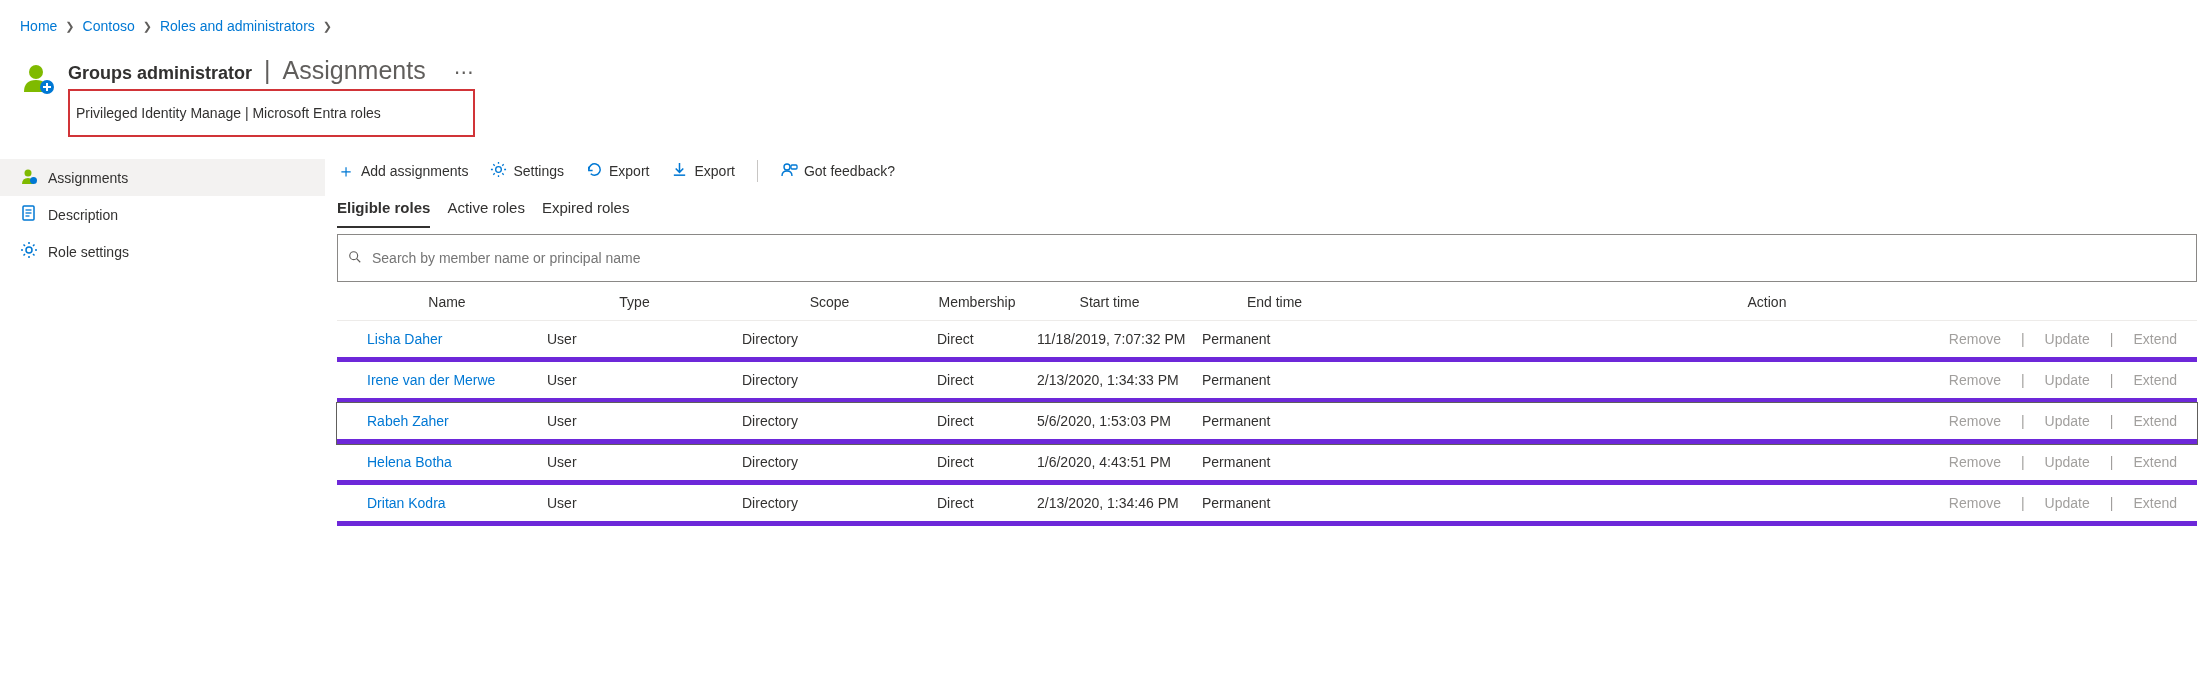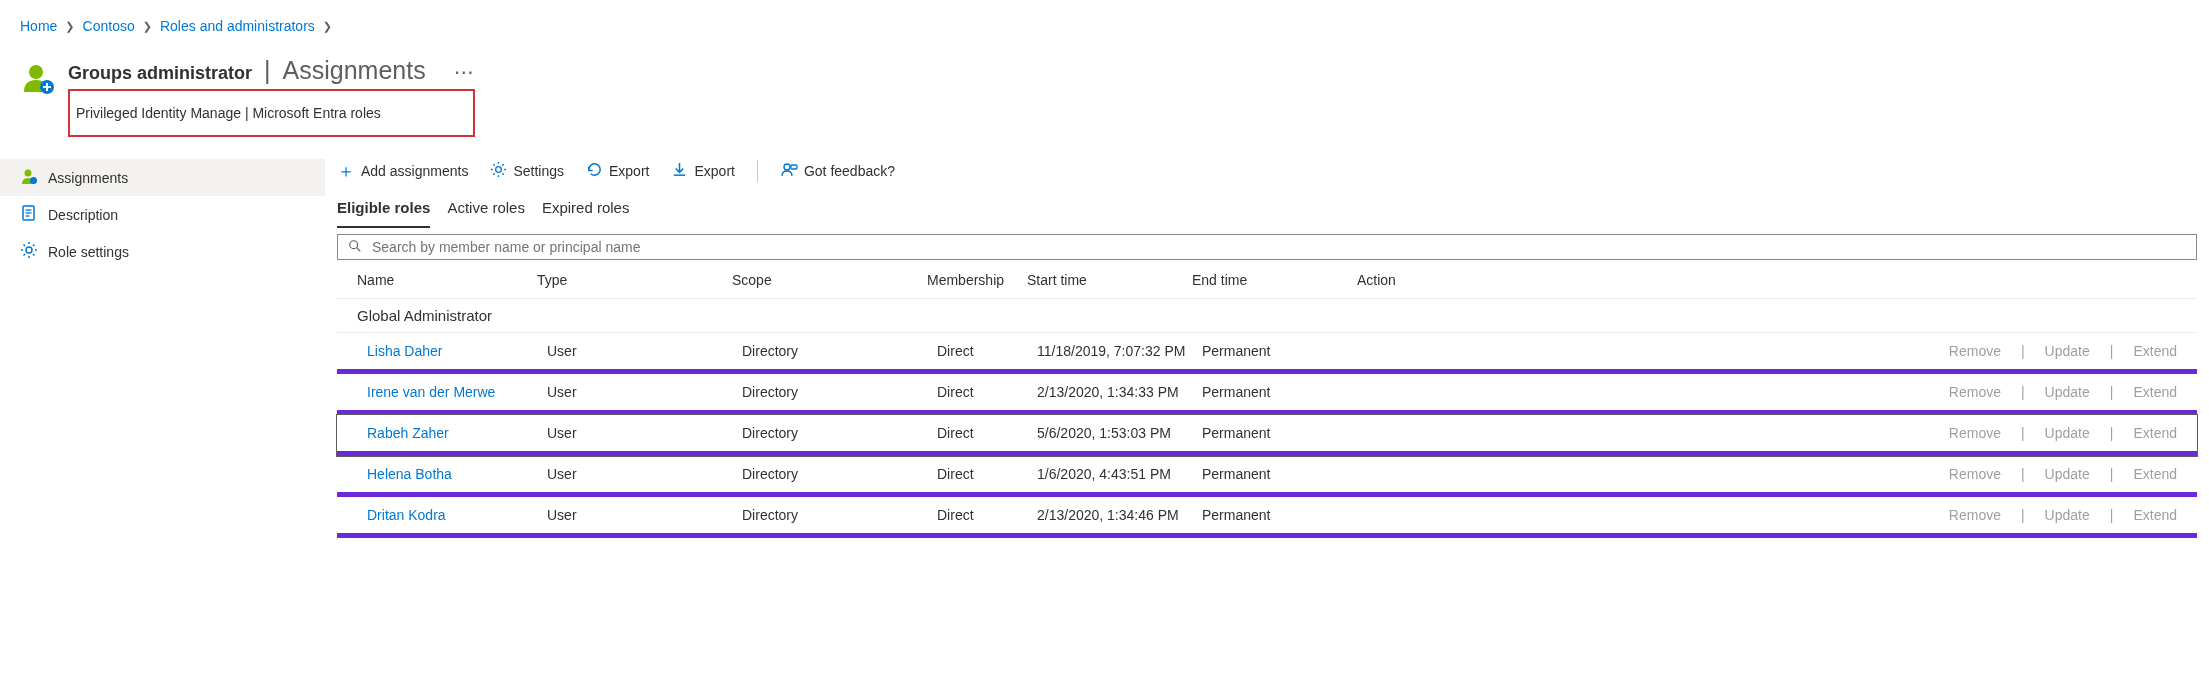--- a/index.html
+++ b/index.html
@@ -74,31 +74,32 @@
   .tb-item { display:flex; align-items:center; gap:6px; font-size:14px; color:#323130; cursor:pointer; }
   .tb-item .tb-icon { color:#0078d4; }
   .tb-sep { width:1px; height:22px; background:#c8c6c4; }
   .tabs { display:flex; gap:17px; padding:0 0 0 0; font-size:15px; }
   .tab { padding:6px 0 10px 0; cursor:pointer; color:#323130; }
   .tab.active { font-weight:600; border-bottom:2px solid #323130; }
   .searchbox {
     margin-top:6px;
     border:1px solid #8a8886;
     display:flex; align-items:center; gap:8px;
-    padding:3px 10px;
+    padding:14px 10px;
     font-size:14px; color:#605e5c;
   }
   .searchbox input { border:none; outline:none; font-size:14px; width:100%; color:#323130;}
   .table-wrap { margin-top:2px; }
   .thead {
     display:grid;
     grid-template-columns: 180px 195px 195px 100px 165px 165px 1fr;
     padding:10px 20px;
     font-size:14px; color:#323130; font-weight:400;
     border-bottom:1px solid #edebe9;
+    text-align:center;
   }
   .group-row {
     padding:8px 20px; font-size:15px; font-weight:400;
     border-bottom:1px solid #edebe9;
   }
   .drow {
     display:grid;
     grid-template-columns: 180px 195px 195px 100px 165px 165px 1fr;
     padding:10px 20px 10px 30px;
     font-size:14px;
@@ -245,21 +246,20 @@
     <div class="table-wrap">
       <div class="thead">
         <div>Name</div>
         <div>Type</div>
         <div>Scope</div>
         <div>Membership</div>
         <div>Start time</div>
         <div>End time</div>
         <div>Action</div>
       </div>
-      <div class="group-row">Global Administrator</div>
       <div id="rows-container">
           <div class="drow">
             <div class="name">Lisha Daher</div>
             <div>User</div>
             <div>Directory</div>
             <div>Direct</div>
             <div>11/18/2019, 7:07:32 PM</div>
             <div>Permanent</div>
             <div class="actions"><span>Remove</span> | <span>Update</span> | <span>Extend</span></div>
           </div>

